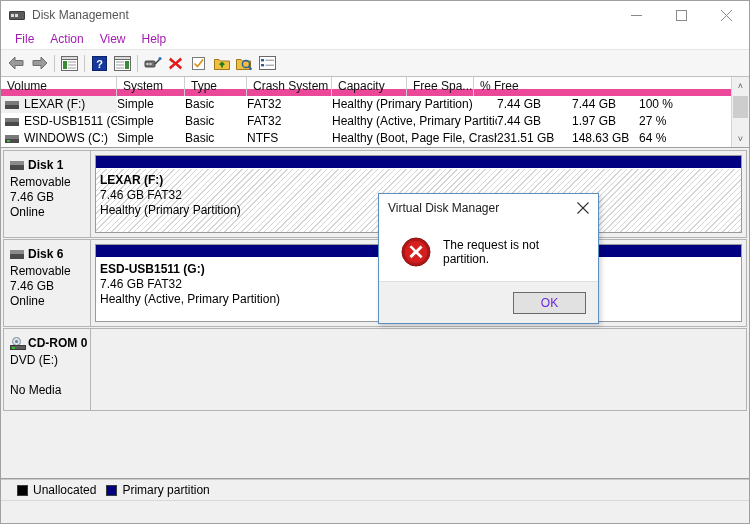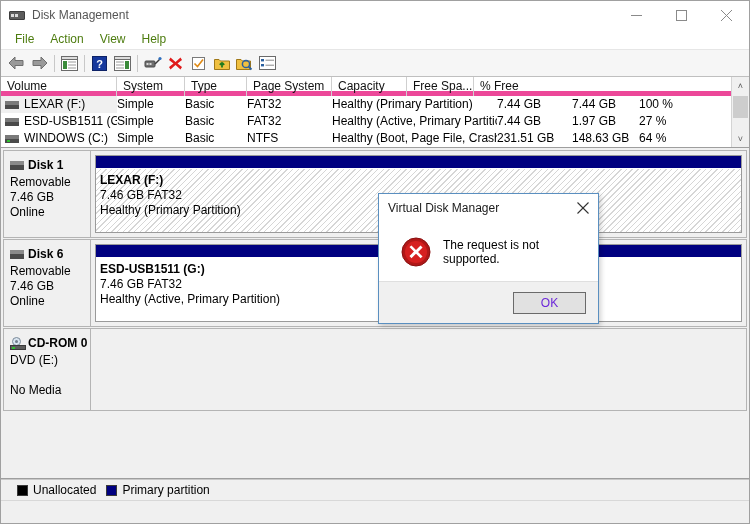--- a/index.html
+++ b/index.html
@@ -90,21 +90,21 @@
     height: 20px;
     background: #ffffff;
     display: flex;
     align-items: center;
     padding-left: 6px;
     flex: 0 0 auto;
     border-bottom: 1px solid #e6e6e6;
   }
   .menu-item {
     font-size: 12px;
-    color: #4d7c0f;
+    color: #a21caf;
     padding: 2px 8px;
     white-space: nowrap;
   }
 
   
   #toolbar {
     height: 26px;
     background: #f6f6f6;
     display: flex;
     align-items: center;
@@ -135,21 +135,21 @@
     position: relative;
   }
   #vl-main {
     flex: 1 1 auto;
     overflow: hidden;
   }
   #vl-header {
     display: flex;
     height: 19px;
     background: #ffffff;
-    border-bottom: 5px solid #ec4899;
+    border-bottom: 7px solid #ec4899;
     box-sizing: border-box;
   }
   .vl-th {
     font-size: 12px;
     color: #111111;
     padding: 2px 0 0 6px;
     box-sizing: border-box;
     border-right: 1px solid #cfcfcf;
     overflow: hidden;
     white-space: nowrap;
@@ -580,21 +580,21 @@
       </svg>
     </div>
   </div>
 
   <div id="volume-list">
     <div id="vl-main">
       <div id="vl-header">
         <div class="vl-th" style="width:116px">Volume</div>
         <div class="vl-th" style="width:68px">System</div>
         <div class="vl-th" style="width:62px">Type</div>
-        <div class="vl-th" style="width:85px">Page System</div>
+        <div class="vl-th" style="width:85px">Crash System</div>
         <div class="vl-th" style="width:75px">Capacity</div>
         <div class="vl-th" style="width:67px">Free Spa...</div>
         <div class="vl-th" style="width:70px;border-right:none">% Free</div>
       </div>
 
       <div class="vl-row selected">
         <div class="vl-td vol-cell" style="width:116px">
           <span class="vol-icon">
               <span class="vi-top"></span>
               <span class="vi-bot"></span>
@@ -753,18 +753,18 @@
     </div>
   </div>
   <div id="dlg-body">
     <div id="dlg-error-icon">
       <svg width="30" height="30" viewBox="0 0 30 30">
         <circle cx="15" cy="15" r="14" fill="#b01818" stroke="#8a1010" stroke-width="1"></circle>
         <circle cx="15" cy="15" r="11" fill="#d62020"></circle>
         <path d="M9.5 9.5 L15 15 L20.5 9.5 L23 12 L17.5 17.5 L23 23 L20.5 25 L15 19.5 L9.5 25 L7 22.5 L12.5 17 L7 11.5 Z" transform="scale(0.82) translate(3.3,0.8)" fill="#ffffff"></path>
       </svg>
     </div>
-    <div id="dlg-message">The request is not supported.</div>
+    <div id="dlg-message">The request is not partition.</div>
   </div>
   <div id="dlg-footer">
     <div id="dlg-ok">OK</div>
   </div>
 </div>
 
 </body></html>

